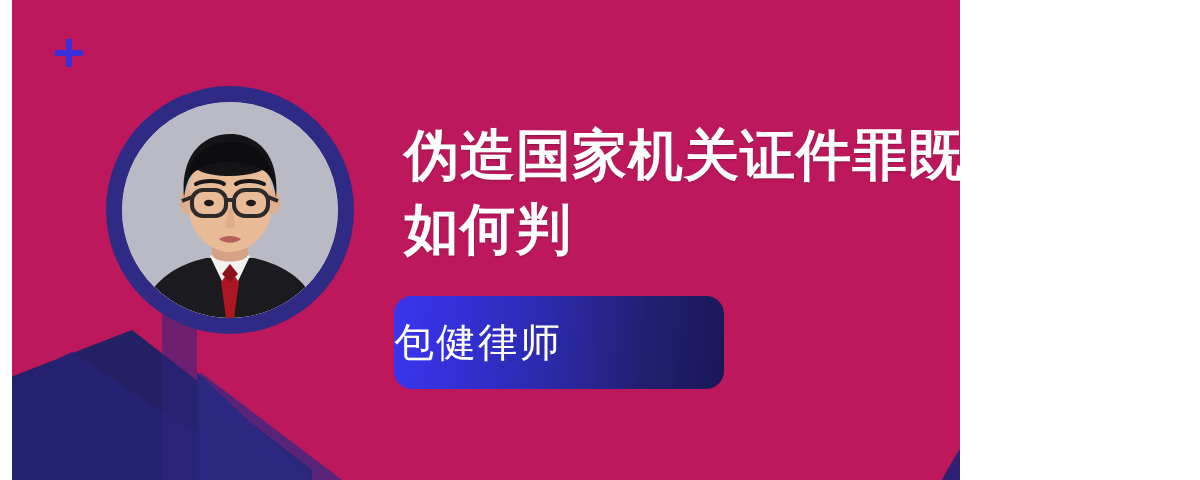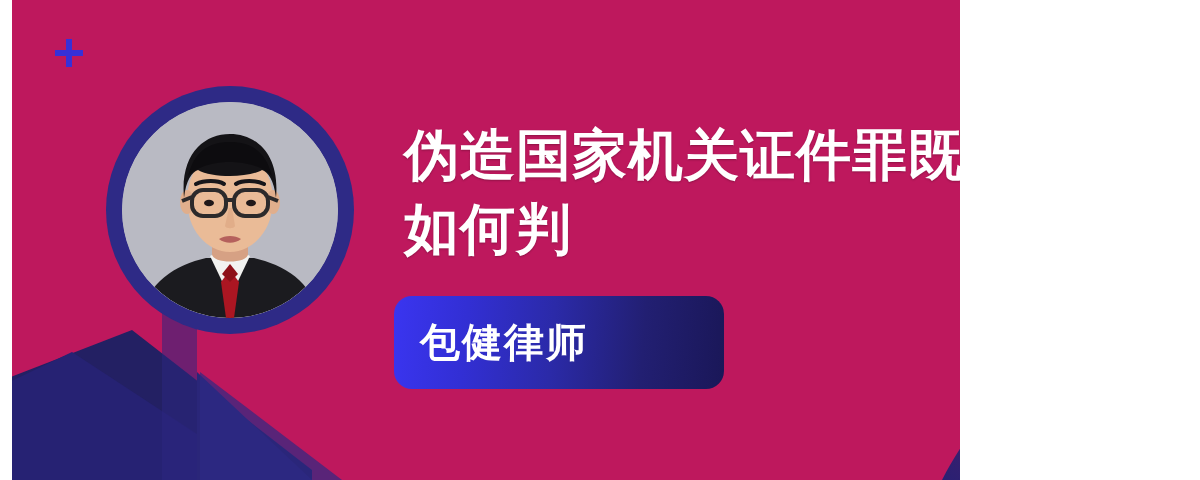--- a/index.html
+++ b/index.html
@@ -75,24 +75,23 @@
     border-radius:18px;
     background:linear-gradient(95deg,
         #3a35f0 0%,
         #322fd4 22%,
         #2b2aa8 48%,
         #221f72 75%,
         #1a1758 100%);
     color:#ffffff;
     font-family:"Liberation Sans", sans-serif;
     font-size:40px;
-    font-weight:700;
+    font-weight:400;
     letter-spacing:2px;
     text-align:right;
-    padding-left:26px;
     cursor:pointer;
     display:flex;
     align-items:center;
   }
   .cta-label{ display:block; }
 </style>
 </head>
 <body>
 
 <div class="banner">

